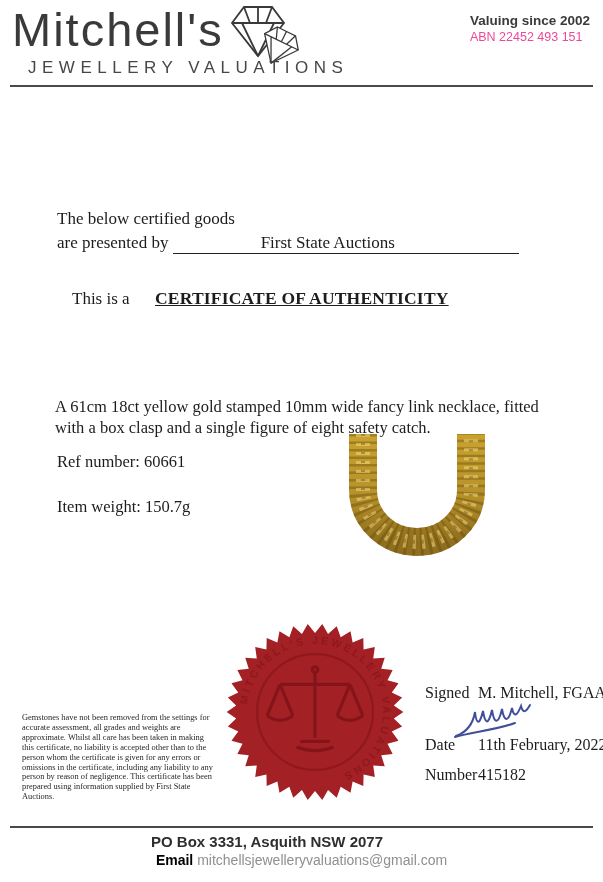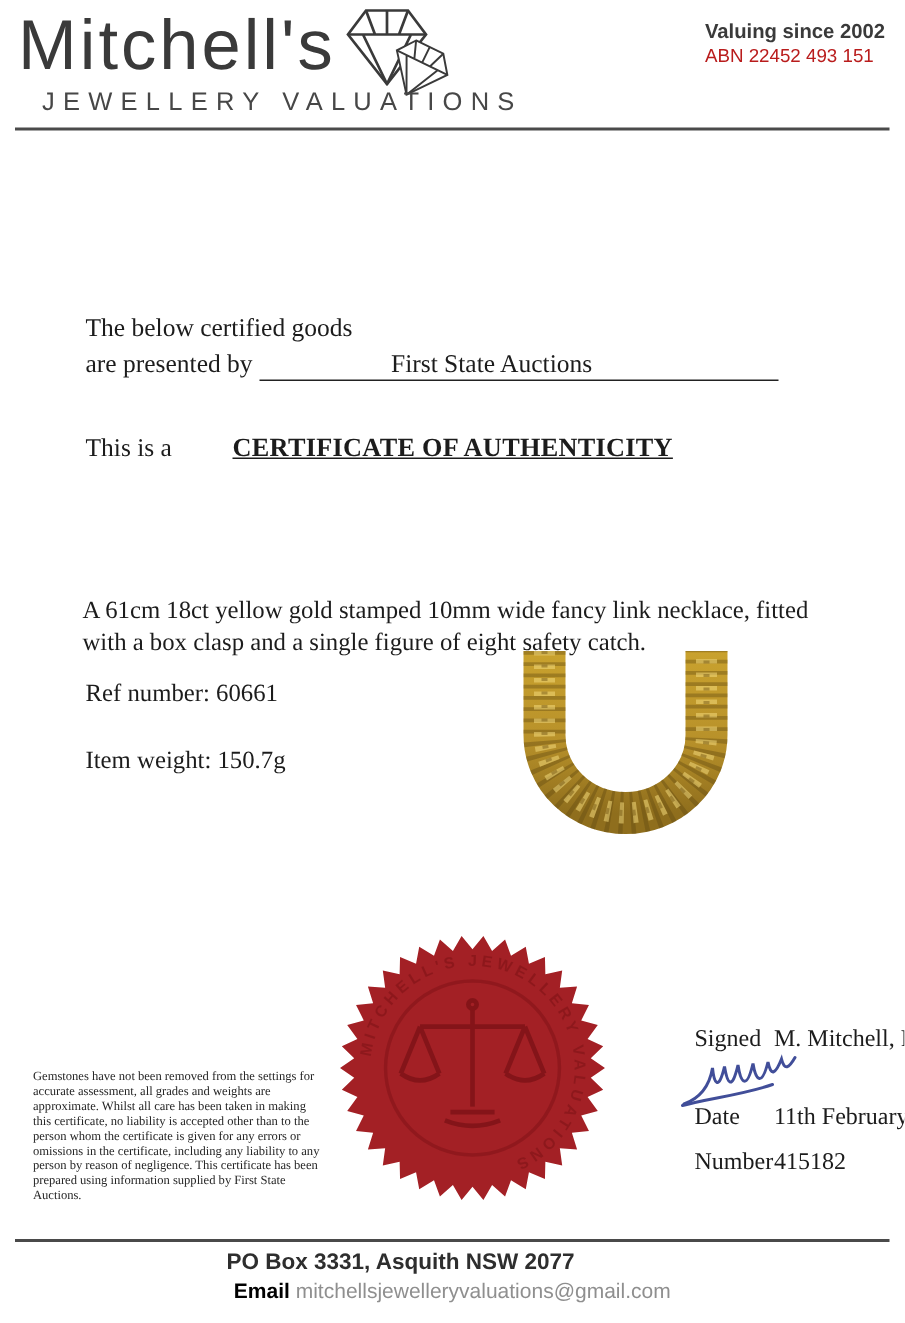--- a/index.html
+++ b/index.html
@@ -6,44 +6,44 @@
   .page{position:relative;width:603px;height:882px;background:#ffffff;overflow:hidden;
         font-family:"Liberation Serif", serif;color:#1c1c1c;border-radius:19px;}
   
   .brand{position:absolute;left:12px;top:2px;font-family:"Liberation Sans",sans-serif;
          font-weight:300;font-size:47px;color:#3a3a3a;letter-spacing:2px;}
   .brand-sub{position:absolute;left:28px;top:58px;font-family:"Liberation Sans",sans-serif;
          font-size:17px;color:#474747;letter-spacing:5.5px;font-weight:400;}
   .logo-diamonds{position:absolute;left:228px;top:4px;}
   .hdr-right{position:absolute;right:13px;top:13px;text-align:left;font-family:"Liberation Sans",sans-serif;}
   .hdr-right .since{font-weight:bold;font-size:13.5px;color:#3a3a3a;}
-  .hdr-right .abn{font-size:12.5px;color:#b91c1c;margin-top:2px;}
+  .hdr-right .abn{font-size:12.5px;color:#ec4899;margin-top:2px;}
   .rule{position:absolute;left:10px;right:10px;height:2px;background:#4a4a4a;}
   .rule-top{top:85px;}
   .rule-bottom{top:826px;}
   
   .intro1{position:absolute;left:57px;top:209px;font-size:17px;}
   .intro2{position:absolute;left:57px;top:233px;font-size:17px;white-space:nowrap;}
   .blankline{display:inline-block;width:346px;border-bottom:1.6px solid #222;
              vertical-align:baseline;}
   .blankline .val{display:inline-block;padding-left:88px;}
-  .thisis{position:absolute;left:57px;top:289px;font-size:17px;}
+  .thisis{position:absolute;left:72px;top:289px;font-size:17px;}
   .cert-title{position:absolute;left:155px;top:288px;font-size:17.5px;font-weight:bold;
               text-decoration:underline;letter-spacing:0.2px;}
   .desc{position:absolute;left:55px;top:397px;width:496px;font-size:16.5px;line-height:1.26;}
   .refline{position:absolute;left:57px;top:452px;font-size:16.5px;}
   .weightline{position:absolute;left:57px;top:497px;font-size:16.5px;}
   .necklace{position:absolute;left:333px;top:432px;}
   
   .seal{position:absolute;left:223px;top:620px;}
   .disclaimer{position:absolute;left:22px;top:713px;width:196px;font-size:8.4px;
               line-height:1.18;color:#262626;}
   .signblock{position:absolute;left:425px;top:684px;font-size:16px;}
   .signrow{display:flex;margin-bottom:0;}
-  .signrow .lbl{width:53px;flex:0 0 53px;margin-left:38px;}
+  .signrow .lbl{width:53px;flex:0 0 53px;}
   .signrow .val{white-space:nowrap;}
   .row-signed{position:absolute;left:0;top:0;}
   .row-date{position:absolute;left:0;top:52px;}
   .row-number{position:absolute;left:0;top:82px;}
   .sig-scribble{position:absolute;left:28px;top:16px;}
   
   .footer-addr{position:absolute;left:0;top:833px;width:534px;text-align:center;
       font-family:"Liberation Sans",sans-serif;font-weight:bold;font-size:15px;color:#2e2e2e;}
   .footer-email{position:absolute;left:0;top:852px;width:603px;text-align:center;
       font-family:"Liberation Sans",sans-serif;font-size:14px;color:#8f8f8f;}

